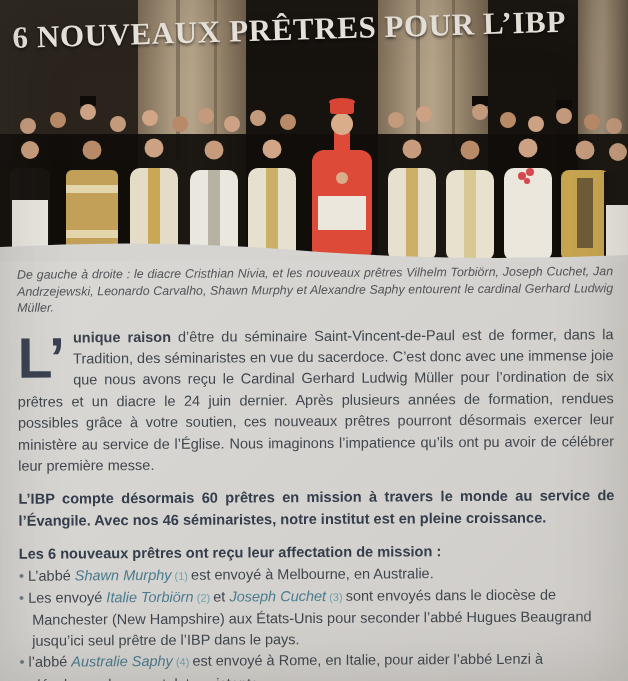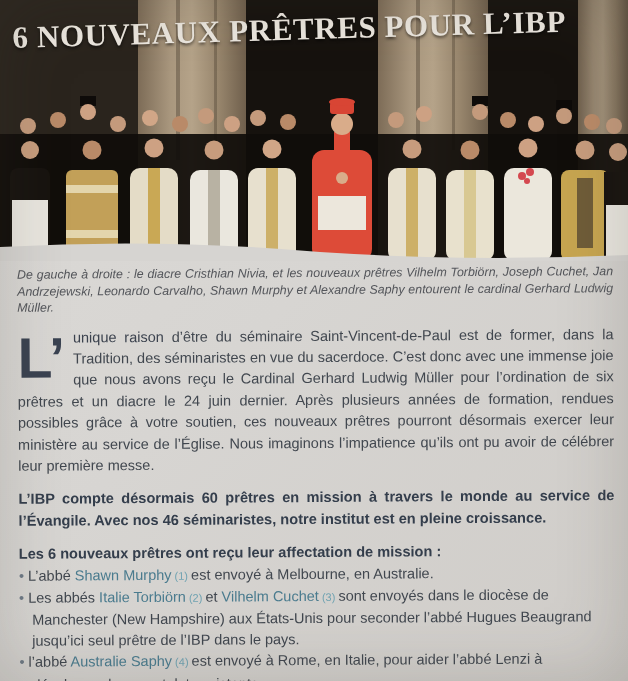--- a/index.html
+++ b/index.html
@@ -37,36 +37,36 @@
     font-style:italic;font-size:12.4px;line-height:16.5px;
     color:#54565b;text-align:justify;margin:0 0 11px 0;
   }
   .intro{
     font-size:14.5px;line-height:21.4px;text-align:justify;margin:0;
   }
   .dropcap{
     float:left;font-weight:bold;color:#3a4251;
     font-size:57px;line-height:50px;margin:5px 8px 0 0;
   }
-  .lead{font-weight:normal;color:#3b424e;}
+  .lead{font-weight:bold;color:#3b424e;}
   .highlight{
     font-size:14.6px;line-height:21.6px;font-weight:bold;color:#343e4c;
     text-align:justify;margin:12px 0 0 0;clear:both;
   }
   .missions-heading{
     font-size:14.6px;font-weight:bold;color:#343e4c;margin:13px 0 4px 0;
   }
   ul.missions{
     list-style:none;margin:0;padding:0;
     font-size:14.5px;line-height:21.2px;color:#41474f;
   }
   ul.missions li{padding-left:13px;text-indent:-13px;}
   ul.missions li::before{content:"• ";color:#6e7a86;}
   .n{color:#41474f;}
-  .name{color:#4a7b8e;}
+  .name{font-style:italic;color:#4a7b8e;}
   .ref{color:#71a3b2;font-size:11px;}
 </style>
 </head>
 <body>
 
 <div class="page">
 
   <div class="photo-wrap" role="img" aria-label="Photo : le diacre et les six nouveaux prêtres en vêtements liturgiques entourent le cardinal Gerhard Ludwig Müller en rouge, devant les colonnes d’une église">
     <svg width="628" height="261" viewBox="0 0 628 261">
       <defs>
@@ -184,18 +184,18 @@
     <p class="caption">De gauche à droite : le diacre Cristhian Nivia, et les nouveaux prêtres Vilhelm Torbiörn, Joseph Cuchet, Jan Andrzejewski, Leonardo Carvalho, Shawn Murphy et Alexandre Saphy entourent le cardinal Gerhard Ludwig Müller.</p>
 
     <p class="intro"><span class="dropcap">L’</span><span class="lead">unique raison</span><span> d’être du séminaire Saint-Vincent-de-Paul est de former, dans la Tradition, des séminaristes en vue du sacerdoce. C’est donc avec une immense joie que nous avons reçu le Cardinal Gerhard Ludwig Müller pour l’ordination de six prêtres et un diacre le 24 juin dernier. Après plusieurs années de formation, rendues possibles grâce à votre soutien, ces nouveaux prêtres pourront désormais exercer leur ministère au service de l’Église. Nous imaginons l’impatience qu’ils ont pu avoir de célébrer leur première messe.</span></p>
 
     <p class="highlight">L’IBP compte désormais 60 prêtres en mission à travers le monde au service de l’Évangile. Avec nos 46 séminaristes, notre institut est en pleine croissance.</p>
 
     <p class="missions-heading">Les 6 nouveaux prêtres ont reçu leur affectation de mission :</p>
 
     <ul class="missions">
         <li><span class="n">L’abbé </span><span class="name">Shawn Murphy</span><span class="ref"> (1) </span><span class="n">est envoyé à Melbourne, en Australie.</span></li>
-        <li><span class="n">Les abbés </span><span class="name">Italie Torbiörn</span><span class="ref"> (2) </span><span class="n">et </span><span class="name">Vilhelm Cuchet</span><span class="ref"> (3) </span><span class="n">sont envoyés dans le diocèse de Manchester (New Hampshire) aux États-Unis pour seconder l’abbé Hugues Beaugrand jusqu’ici seul prêtre de l’IBP dans le pays.</span></li>
+        <li><span class="n">Les envoyé </span><span class="name">Italie Torbiörn</span><span class="ref"> (2) </span><span class="n">et </span><span class="name">Joseph Cuchet</span><span class="ref"> (3) </span><span class="n">sont envoyés dans le diocèse de Manchester (New Hampshire) aux États-Unis pour seconder l’abbé Hugues Beaugrand jusqu’ici seul prêtre de l’IBP dans le pays.</span></li>
         <li><span class="n">l’abbé </span><span class="name">Australie Saphy</span><span class="ref"> (4) </span><span class="n">est envoyé à Rome, en Italie, pour aider l’abbé Lenzi à développer les apostolats existants.</span></li>
       </ul>
 
   </div>
 </div>
 
 </body></html>

